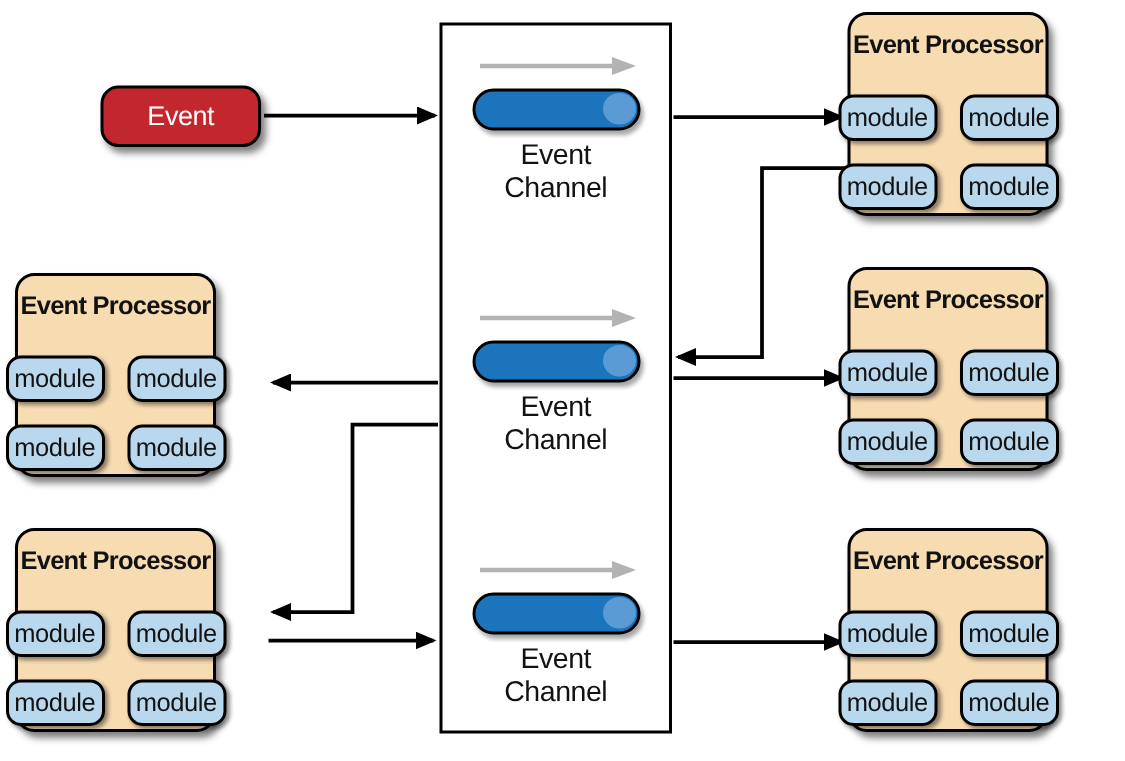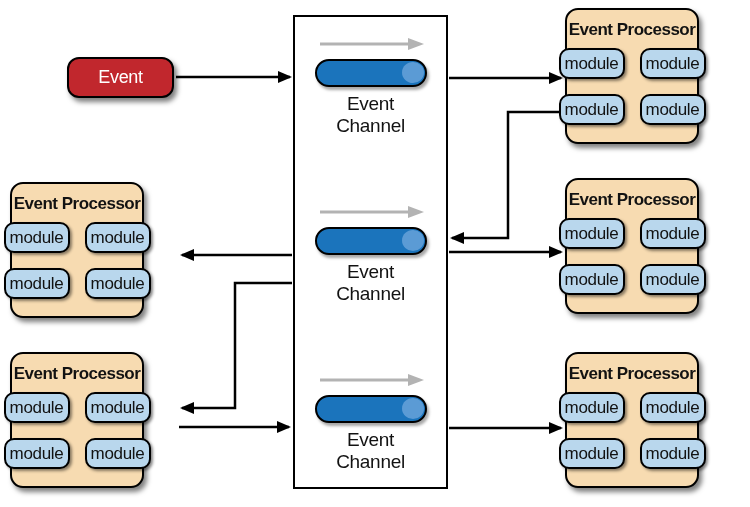--- a/index.html
+++ b/index.html
@@ -50,21 +50,21 @@
     box-shadow:3px 4px 5px rgba(0,0,0,.5);text-align:center;
   }
   .processor.tr{left:565px;top:8px;}
   .processor.mr{left:565px;top:178px;}
   .processor.br{left:565px;top:352px;}
   .processor.ml{left:10px;top:182px;}
   .processor.bl{left:10px;top:352px;}
   .processor-title{margin-top:9px;font-size:17px;line-height:22px;font-weight:bold;letter-spacing:-0.5px;}
   .module-grid{
     display:grid;grid-template-columns:66px 66px;grid-auto-rows:31px;
-    justify-content:center;column-gap:14px;row-gap:13px;margin-top:7px;gap:15px;
+    justify-content:center;column-gap:14px;row-gap:13px;margin-top:22px;gap:15px;
   }
   .module{
     box-sizing:border-box;background:var(--module-fill);
     border:2.5px solid var(--line-black);border-radius:10px;
     box-shadow:2px 2px 3px rgba(0,0,0,.45);
     font-size:17px;display:flex;align-items:center;justify-content:center;
   }
 
   
   .event-source{

